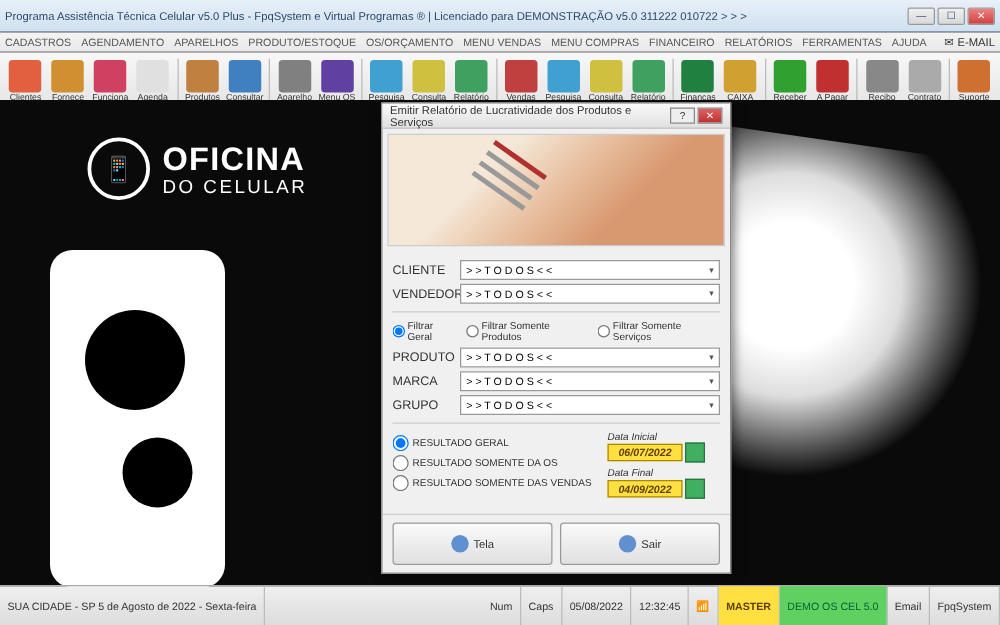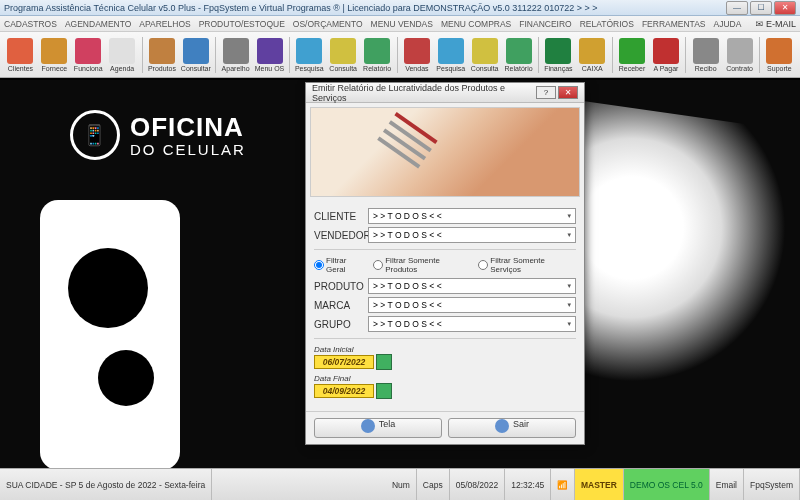--- a/index.html
+++ b/index.html
@@ -1,18 +1,18 @@
 <!DOCTYPE html>
 <html><head>
 <meta charset="utf-8">
 <style>
 * { box-sizing: border-box; margin: 0; padding: 0; font-family: Tahoma, Arial, sans-serif; }
 body { width: 800px; height: 500px; overflow: hidden; background: #000; position: relative; }
 
-.titlebar { height: 16px; background: linear-gradient(#e8f0f8,#d0e0f0); display: flex; align-items: center; padding: 0 4px; font-size: 9px; color: #2a4a6a; border-bottom: 1px solid #a0b8d0; }
+.titlebar { height: 26px; background: linear-gradient(#e8f0f8,#d0e0f0); display: flex; align-items: center; padding: 0 4px; font-size: 9px; color: #2a4a6a; border-bottom: 1px solid #a0b8d0; }
 .titlebar .title { flex: 1; white-space: nowrap; overflow: hidden; }
 .winbtns { display: flex; gap: 2px; }
 .winbtn { width: 22px; height: 14px; background: linear-gradient(#f0f0f0,#d8d8d8); border: 1px solid #999; border-radius: 2px; font-size: 8px; text-align: center; line-height: 12px; }
 .winbtn.close { background: linear-gradient(#f08080,#d04040); color: #fff; }
 
 .menubar { height: 16px; background: linear-gradient(#f4f4f4,#e8e8e8); display: flex; align-items: center; padding: 0 4px; font-size: 8.5px; color: #555; gap: 8px; border-bottom: 1px solid #ccc; }
 .menubar span { cursor: default; }
 .email-btn { margin-left: auto; display: flex; align-items: center; gap: 3px; font-size: 9px; color: #333; }
 
 .toolbar { height: 46px; background: linear-gradient(#f8f8f8,#e4e4e4); display: flex; align-items: center; padding: 2px 4px; border-bottom: 1px solid #aaa; gap: 1px; }
@@ -50,21 +50,21 @@
 .radios input { width: 10px; height: 10px; }
 .resrow { display: flex; align-items: flex-start; gap: 10px; }
 .rescol { flex: 1; font-size: 8px; color: #333; }
 .rescol label { display: flex; align-items: center; gap: 3px; margin: 3px 0; }
 .datecol { width: 90px; font-style: italic; }
 .datecol .dlabel { font-size: 8px; color: #333; }
 .datecol .dbox { display: flex; align-items: center; gap: 2px; margin-bottom: 4px; }
 .datecol .dval { background: #ffe040; border: 1px solid #aa8800; font-size: 8.5px; padding: 1px 4px; width: 60px; text-align: center; font-weight: bold; color: #604000; }
 .datecol .cal { width: 16px; height: 16px; background: #40b060; border: 1px solid #2a7040; }
 .dlg-btns { display: flex; gap: 6px; padding: 6px 8px; border-top: 1px solid #ccc; margin-top: 4px; }
-.dlg-btns .b { flex: 1; height: 20px; background: linear-gradient(#fafafa,#e0e0e0); border: 1px solid #999; border-radius: 3px; display: flex; justify-content: center; gap: 4px; font-size: 9px; color: #333; }
+.dlg-btns .b { flex: 1; height: 34px; background: linear-gradient(#fafafa,#e0e0e0); border: 1px solid #999; border-radius: 3px; display: flex; align-items: center; justify-content: center; gap: 4px; font-size: 9px; color: #333; }
 .dlg-btns .b .bi { width: 14px; height: 14px; background: #6090d0; border-radius: 50%; }
 
 .statusbar { position: absolute; bottom: 0; left: 0; right: 0; height: 32px; background: linear-gradient(#f0f0f0,#dcdcdc); border-top: 1px solid #aaa; display: flex; align-items: center; font-size: 8.5px; color: #333; }
 .statusbar .cell { padding: 0 6px; border-right: 1px solid #bbb; height: 100%; display: flex; align-items: center; }
 .statusbar .sp { flex: 1; }
 .statusbar .master { background: #ffe040; color: #604000; font-weight: bold; }
 .statusbar .demo { background: #60d060; color: #063; }
 </style>
 </head>
 <body>
@@ -260,20 +260,34 @@
       </div>
       <div class="fld">
         <label>GRUPO</label>
         <div class="combo">
             <span>&gt; &gt; T O D O S &lt; &lt;</span>
             <span class="arr">▾</span>
           </div>
       </div>
       <div class="hr"></div>
       <div class="resrow">
+        <div class="rescol">
+          <label>
+              <input type="radio" checked="" style="">
+              <span>RESULTADO GERAL</span>
+            </label>
+          <label>
+              <input type="radio" style="">
+              <span>RESULTADO SOMENTE DA OS</span>
+            </label>
+          <label>
+              <input type="radio" style="">
+              <span>RESULTADO SOMENTE DAS VENDAS</span>
+            </label>
+        </div>
         <div class="datecol">
           <div class="dlabel">Data Inicial</div>
           <div class="dbox">
             <div class="dval">06/07/2022</div>
             <div class="cal"></div>
           </div>
           <div class="dlabel">Data Final</div>
           <div class="dbox">
             <div class="dval">04/09/2022</div>
             <div class="cal"></div>

